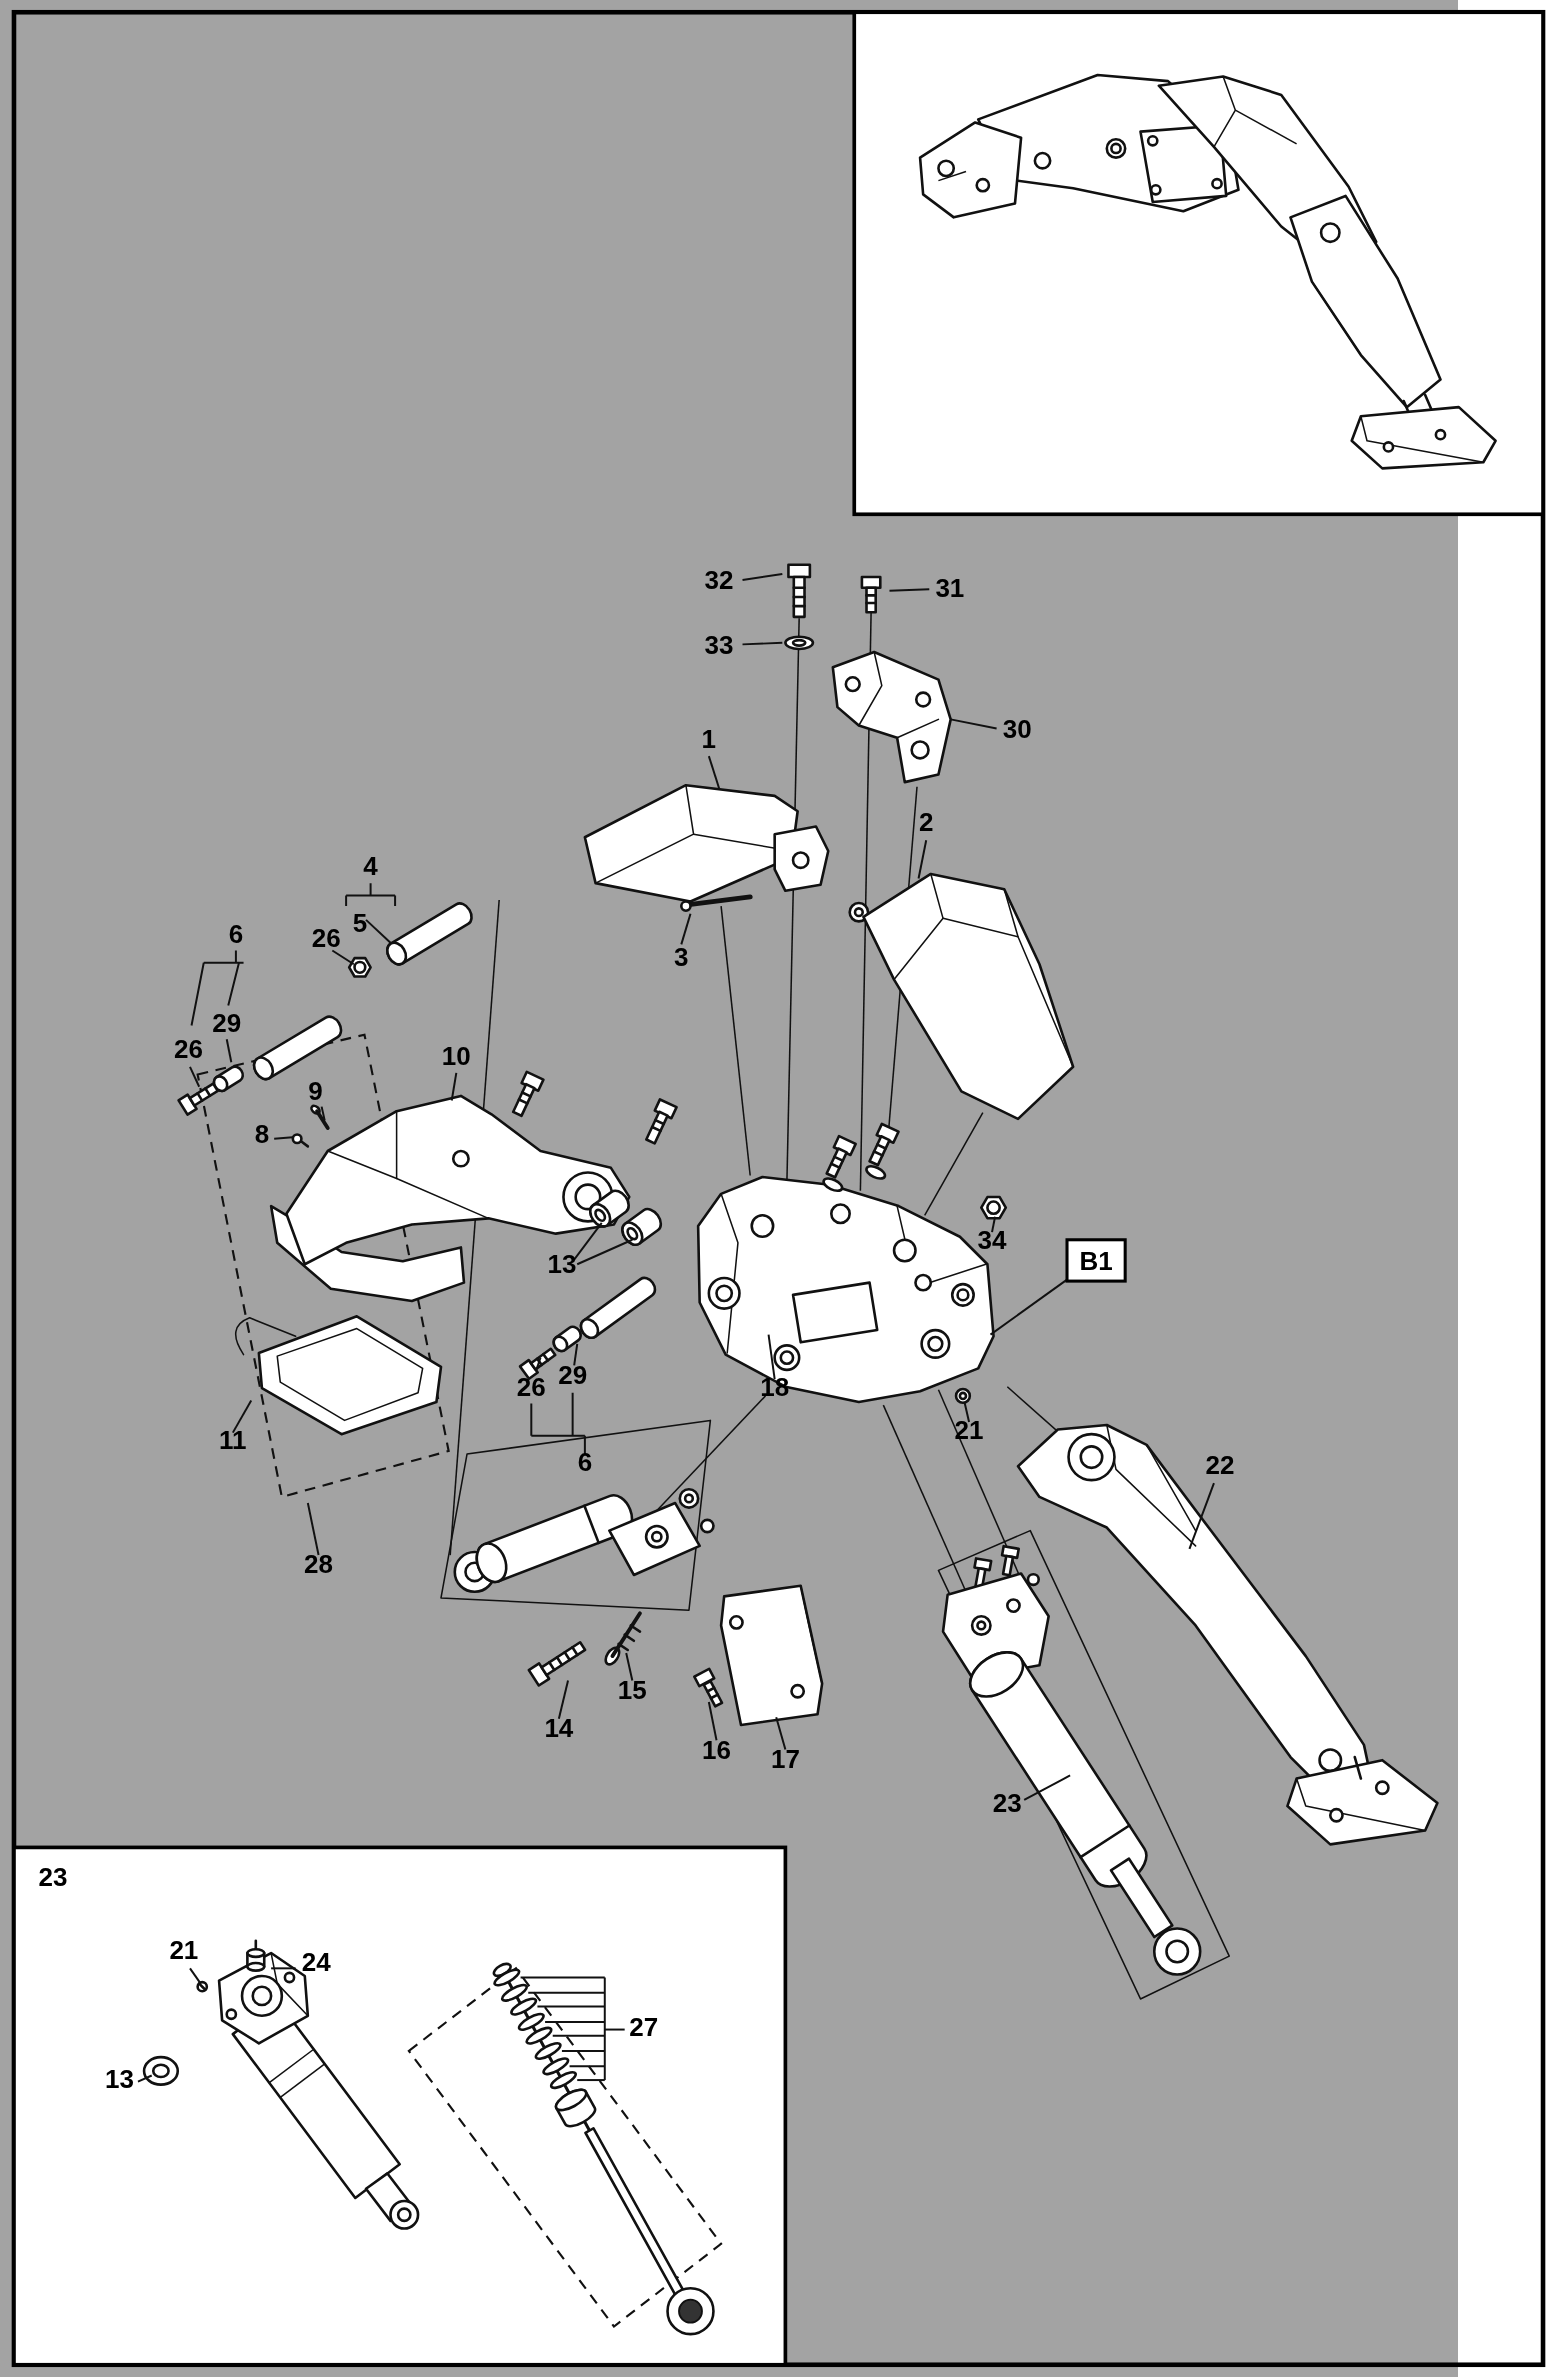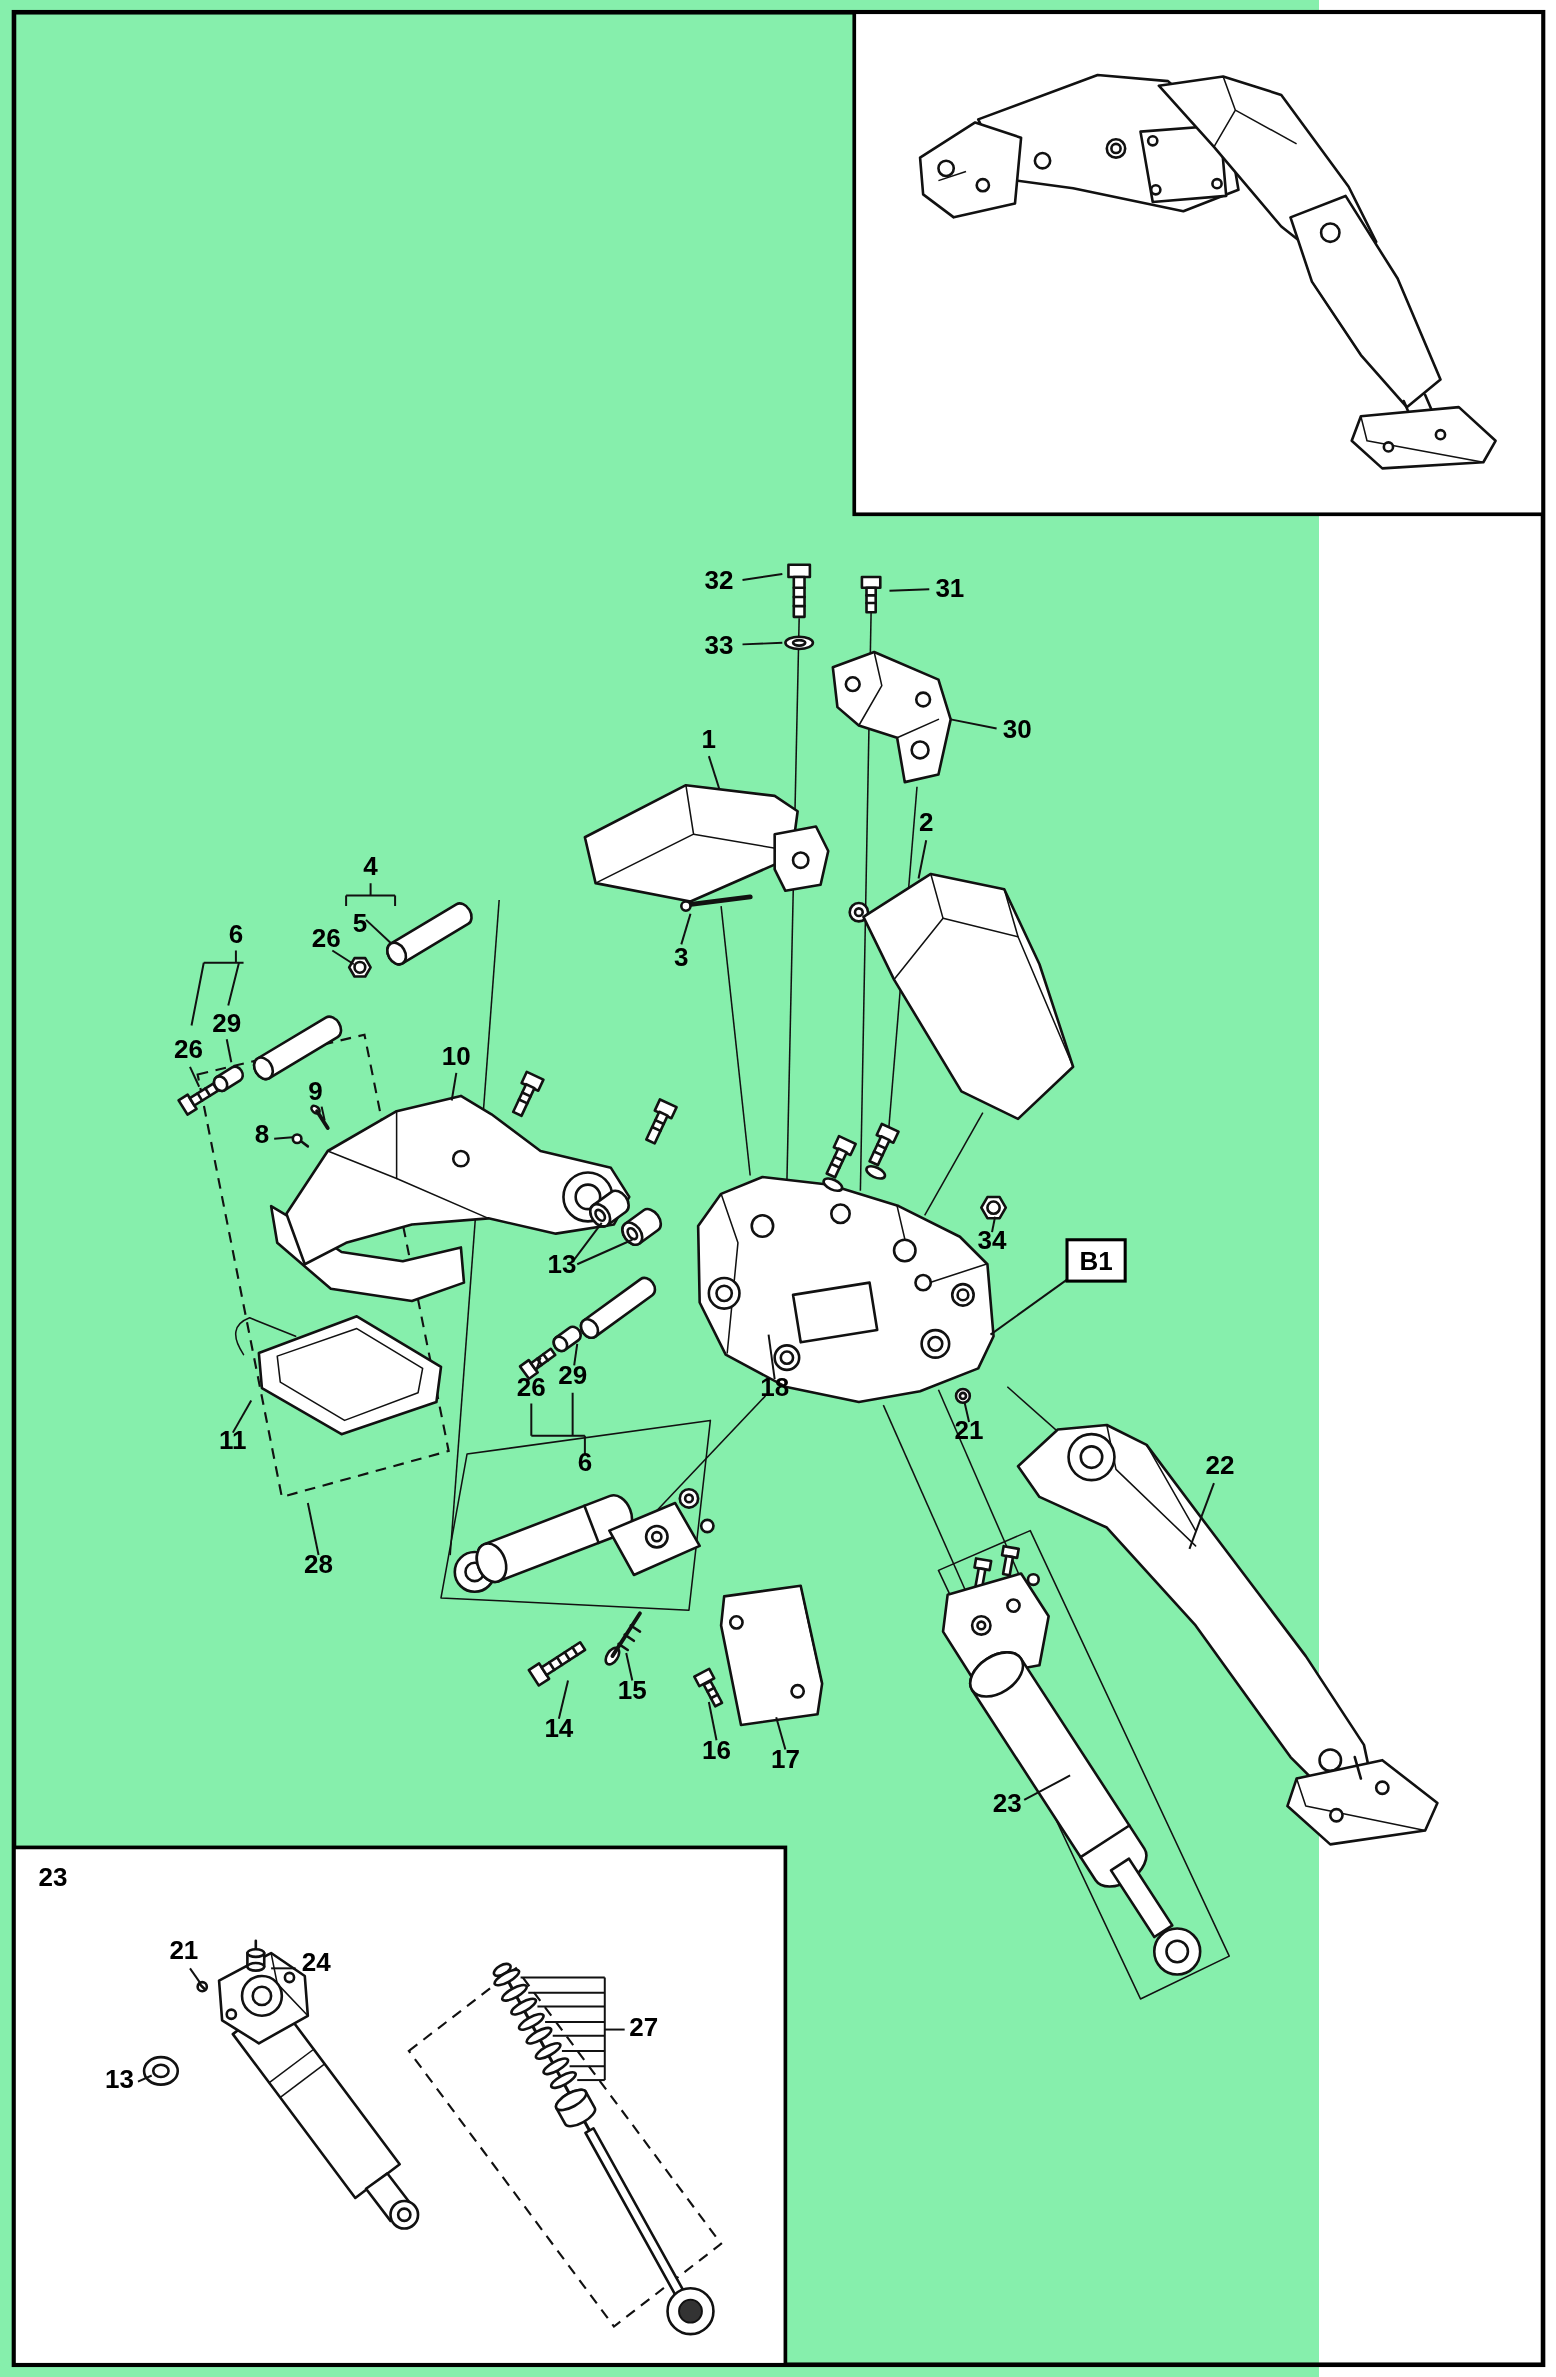--- a/index.html
+++ b/index.html
@@ -1,16 +1,16 @@
 <!DOCTYPE html>
 <html style="font-size:13px"><head>
 <meta charset="utf-8">
 <style>
   html,body{margin:0;padding:0;background:#ffffff;}
-  .page{width:1319px;height:2377px;background:#86efac;position:relative;}
+  .page{width:1458px;height:2377px;background:#a3a3a3;position:relative;}
   svg{display:block;}
   .part{fill:#ffffff;stroke:#111111;stroke-width:1.7;stroke-linejoin:round;stroke-linecap:round;}
   .ln{fill:none;stroke:#111111;stroke-width:1.7;stroke-linejoin:round;stroke-linecap:round;}
   .thin{fill:none;stroke:#111111;stroke-width:1;stroke-linejoin:round;}
   .lead{fill:none;stroke:#111111;stroke-width:1.3;}
   .dash{fill:none;stroke:#111111;stroke-width:1.4;stroke-dasharray:7 5;}
   .dark{fill:#333333;stroke:#111111;stroke-width:1.2;}
   text.call{font-family:"Liberation Sans",sans-serif;font-weight:bold;font-size:17px;fill:#000000;}
   .frame{fill:none;stroke:#000000;stroke-width:3;}
   .insetbox{fill:#ffffff;stroke:#000000;stroke-width:2.4;}

